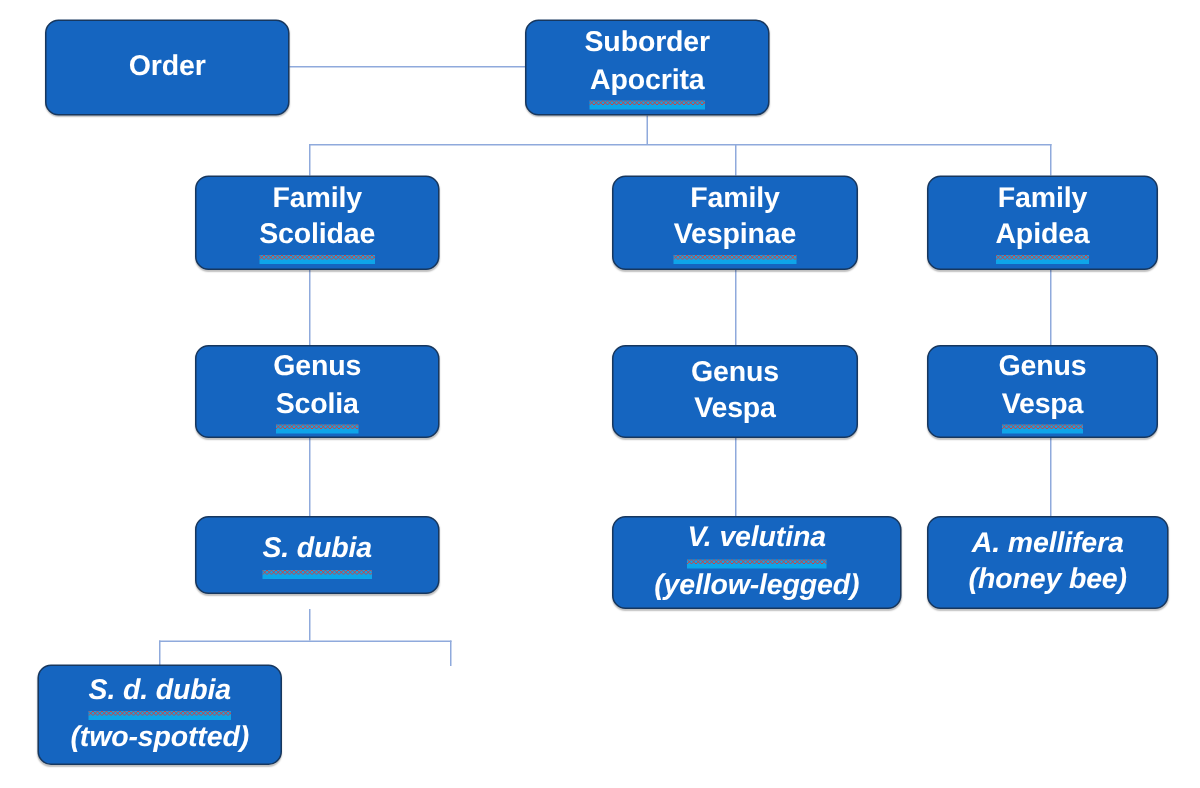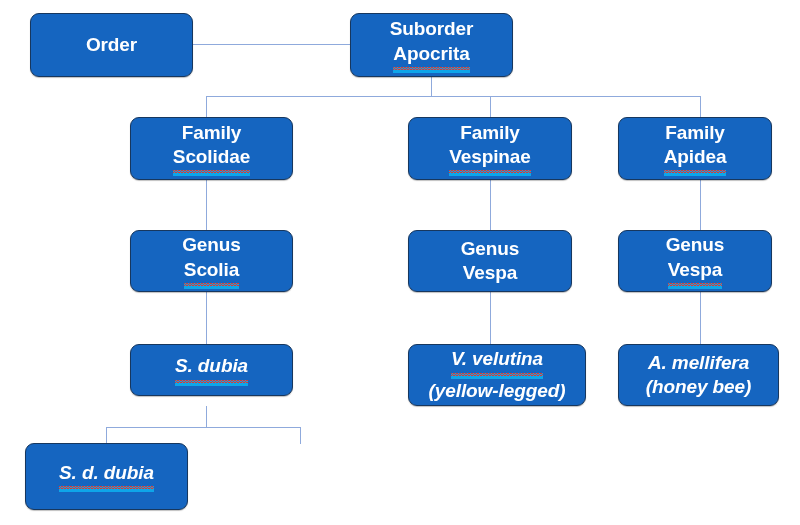--- a/index.html
+++ b/index.html
@@ -136,28 +136,29 @@
 
   <div class="node" style="left:618px; top:230px; width:154px; height:62px;">
     <span class="line1">Genus</span>
     <span class="line2"><span class="sp">Vespa</span></span>
   </div>
 
   <div class="node italic" style="left:130px; top:344px; width:163px; height:52px;">
     <span class="line1"><span class="sp">S. dubia</span></span>
   </div>
 
-  <div class="node italic" style="left:408px; top:344px; width:178px; height:62px;">
+  <div class="node italic" style="left:408px; top:344px; width:193px; height:62px;">
     <span class="line1"><span class="sp">V. velutina</span></span>
     <span class="line2">(yellow-legged)</span>
   </div>
 
   <div class="node italic" style="left:618px; top:344px; width:161px; height:62px;">
     <span class="line1">A. mellifera</span>
     <span class="line2">(honey bee)</span>
   </div>
 
   <div class="node italic" style="left:25px; top:443px; width:163px; height:67px;">
     <span class="line1"><span class="sp">S. d. dubia</span></span>
+    <span class="line2">(two-spotted)</span>
   </div>
 
 
 </div>
 
 </body></html>

